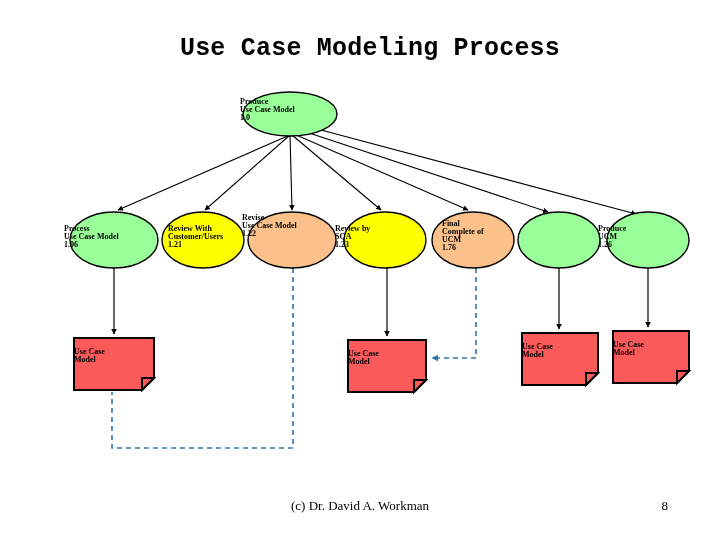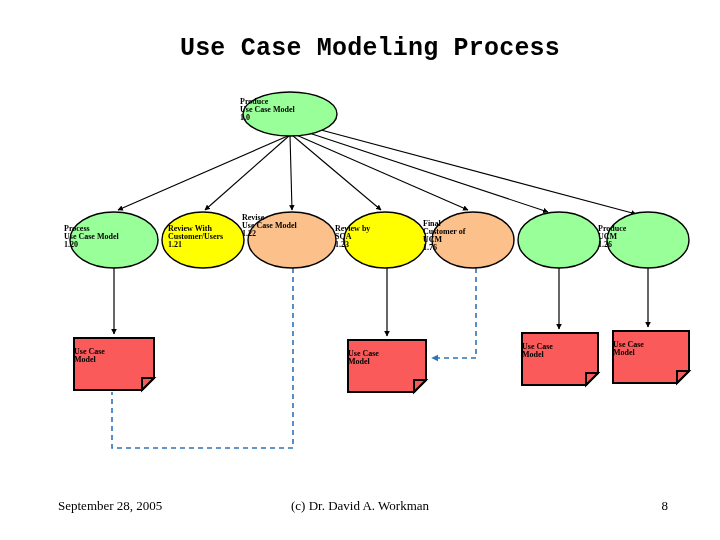--- a/index.html
+++ b/index.html
@@ -133,44 +133,44 @@
 
   <div class="node-text" style="left:240px; top:98px; width:100px;">
     <span>Produce</span>
     <span>Use Case Model</span>
     <span>1.0</span>
   </div>
 
   <div class="node-text" style="left:64px; top:225px; width:100px;">
     <span>Process</span>
     <span>Use Case Model</span>
-    <span>1.20</span>
+    <span>1.96</span>
   </div>
 
   <div class="node-text" style="left:168px; top:225px; width:100px;">
     <span>Review With</span>
     <span>Customer/Users</span>
     <span>1.21</span>
   </div>
 
   <div class="node-text" style="left:242px; top:214px; width:100px;">
     <span>Revise</span>
     <span>Use Case Model</span>
     <span>1.22</span>
   </div>
 
   <div class="node-text" style="left:335px; top:225px; width:100px;">
     <span>Review by</span>
     <span>SQA</span>
     <span>1.23</span>
   </div>
 
-  <div class="node-text" style="left:423px; top:220px; width:100px;">
+  <div class="node-text" style="left:442px; top:220px; width:100px;">
     <span>Final</span>
-    <span>Customer of</span>
+    <span>Complete of</span>
     <span>UCM</span>
     <span>1.76</span>
   </div>
 
 
   <div class="node-text" style="left:598px; top:225px; width:100px;">
     <span>Produce</span>
     <span>UCM</span>
     <span>1.26</span>
   </div>
@@ -188,17 +188,16 @@
   <div class="doc-text" style="left:522px; top:343px; width:76px;">
     <span>Use Case</span>
     <span>Model</span>
   </div>
 
   <div class="doc-text" style="left:613px; top:341px; width:76px;">
     <span>Use Case</span>
     <span>Model</span>
   </div>
 
-  <div class="footer-item" id="footer-date">September 28, 2005</div>
   <div class="footer-item" id="footer-copy">(c) Dr. David A. Workman</div>
   <div class="footer-item" id="footer-page">8</div>
 
 </div>
 
 </body></html>

